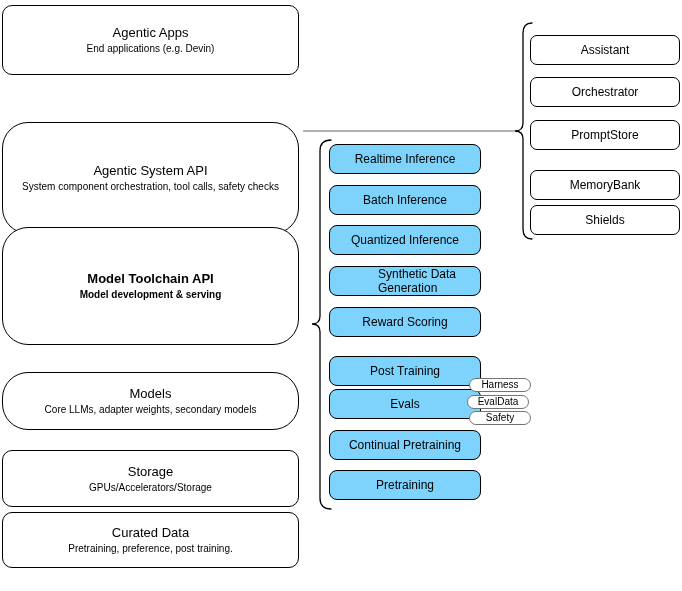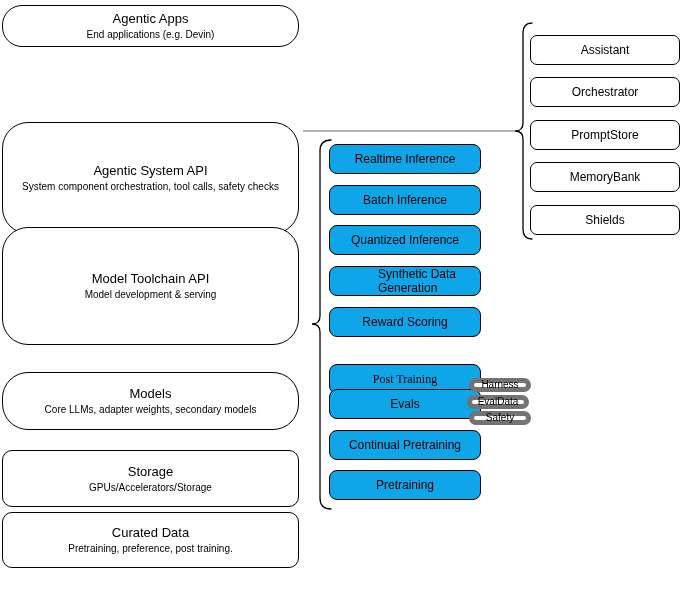--- a/index.html
+++ b/index.html
@@ -20,62 +20,62 @@
     display:flex;flex-direction:column;align-items:center;justify-content:center;
     gap:3px;text-align:center;
   }
   .r-sm{border-radius:10px;}
   .r-lg{border-radius:26px;}
   .ltitle{font-size:13px;line-height:15px;}
   .lsub{font-size:10px;line-height:12px;}
   
   .mnode{
     position:absolute;left:329px;width:152px;height:30px;
-    border:1px solid #000;border-radius:8px;background:#0ea5e9;
+    border:1px solid #000;border-radius:8px;background:#7dd3fc;
     box-sizing:border-box;
     display:flex;align-items:center;justify-content:center;
     font-size:12px;z-index:1;
   }
   
   .rnode{
     position:absolute;left:530px;width:150px;height:30px;
     border:1px solid #000;border-radius:7px;background:#fff;
     box-sizing:border-box;
     display:flex;align-items:center;justify-content:center;
     font-size:12px;z-index:1;
   }
   
   .pill{
     position:absolute;left:469px;width:62px;height:14px;
-    border:5px solid #737373;border-radius:8px;background:#fff;
+    border:1px solid #737373;border-radius:8px;background:#fff;
     box-sizing:border-box;
     display:flex;align-items:center;justify-content:center;
     font-size:10px;line-height:10px;z-index:3;
   }
 </style>
 </head>
 <body>
 
 <div class="canvas">
 
   <svg class="overlay" viewBox="0 0 682 591" xmlns="http://www.w3.org/2000/svg">
     <line x1="303" y1="131" x2="515" y2="131" stroke="#999999" stroke-width="1.4"></line>
     <path d="M331,140 Q320,140 320,151 L320,316 Q320,324 312,324 Q320,324 320,332 L320,498 Q320,509 331,509" fill="none" stroke="#000" stroke-width="1.3" stroke-linecap="round"></path>
     <path d="M532,23 Q523,23 523,33 L523,123 Q523,131 515,131 Q523,131 523,139 L523,229 Q523,239 532,239" fill="none" stroke="#000" stroke-width="1.3" stroke-linecap="round"></path>
   </svg>
 
-  <div class="lnode r-sm" style="top:5px;height:42px;border-radius:20px;">
+  <div class="lnode r-sm" style="top:5px;height:70px;">
     <div class="ltitle">Agentic Apps</div>
     <div class="lsub">End applications (e.g. Devin)</div>
   </div>
   <div class="lnode r-lg" style="top:85px;height:112px;margin-top:37px;">
     <div class="ltitle">Agentic System API</div>
     <div class="lsub">System component orchestration, tool calls, safety checks</div>
   </div>
-  <div class="lnode r-lg" style="top:227px;height:118px;">
+  <div class="lnode r-lg" style="top:227px;height:118px;font-weight:bold;">
     <div class="ltitle">Model Toolchain API</div>
     <div class="lsub">Model development &amp; serving</div>
   </div>
   <div class="lnode r-sm" style="top:372px;height:58px;border-radius:26px;">
     <div class="ltitle">Models</div>
     <div class="lsub">Core LLMs, adapter weights, secondary models</div>
   </div>
   <div class="lnode r-sm" style="top:450px;height:57px;">
     <div class="ltitle">Storage</div>
     <div class="lsub">GPUs/Accelerators/Storage</div>
@@ -93,21 +93,21 @@
   </div>
   <div class="mnode" style="top:225px;">
     <span>Quantized Inference</span>
   </div>
   <div class="mnode" style="top:266px;padding-left:48px;">
     <span>Synthetic Data Generation</span>
   </div>
   <div class="mnode" style="top:307px;">
     <span>Reward Scoring</span>
   </div>
-  <div class="mnode" style="top:364px;font-family:Liberation Serif, serif;">
+  <div class="mnode" style="top:356px;">
     <span>Post Training</span>
   </div>
   <div class="mnode" style="top:389px;">
     <span>Evals</span>
   </div>
   <div class="mnode" style="top:430px;">
     <span>Continual Pretraining</span>
   </div>
   <div class="mnode" style="top:470px;">
     <span>Pretraining</span>
@@ -125,20 +125,20 @@
 
   <div class="rnode" style="top:35px;">
     <span>Assistant</span>
   </div>
   <div class="rnode" style="top:77px;">
     <span>Orchestrator</span>
   </div>
   <div class="rnode" style="top:120px;">
     <span>PromptStore</span>
   </div>
-  <div class="rnode" style="top:162px;">
+  <div class="rnode" style="top:170px;">
     <span>MemoryBank</span>
   </div>
   <div class="rnode" style="top:205px;">
     <span>Shields</span>
   </div>
 
 </div>
 
 </body></html>

